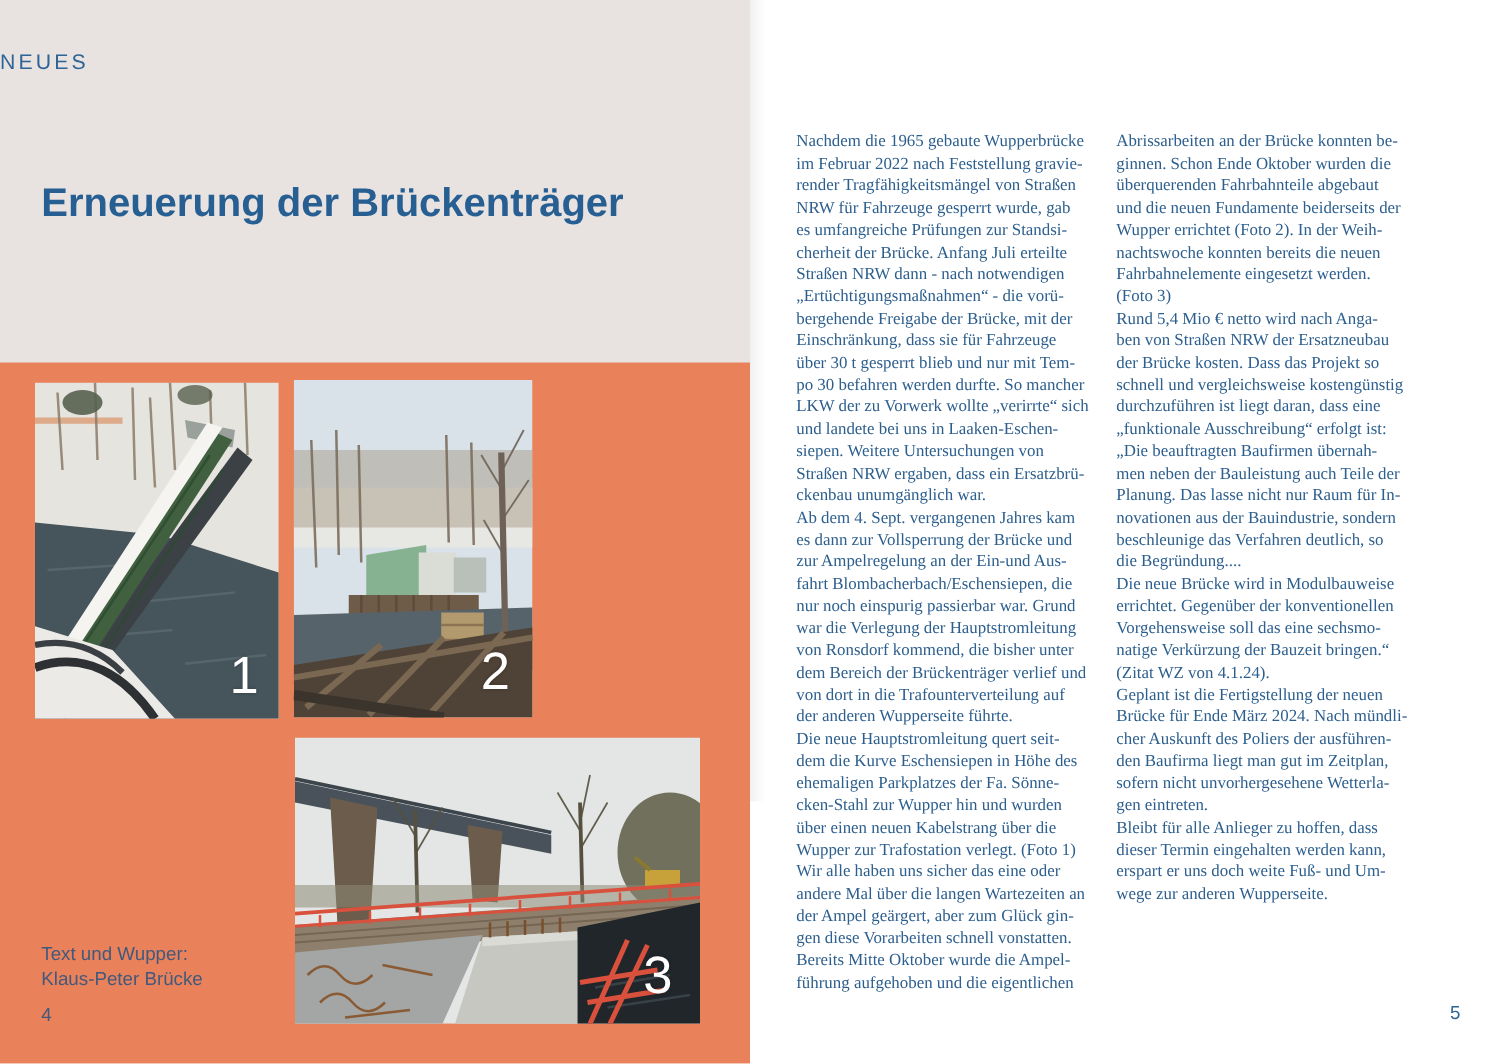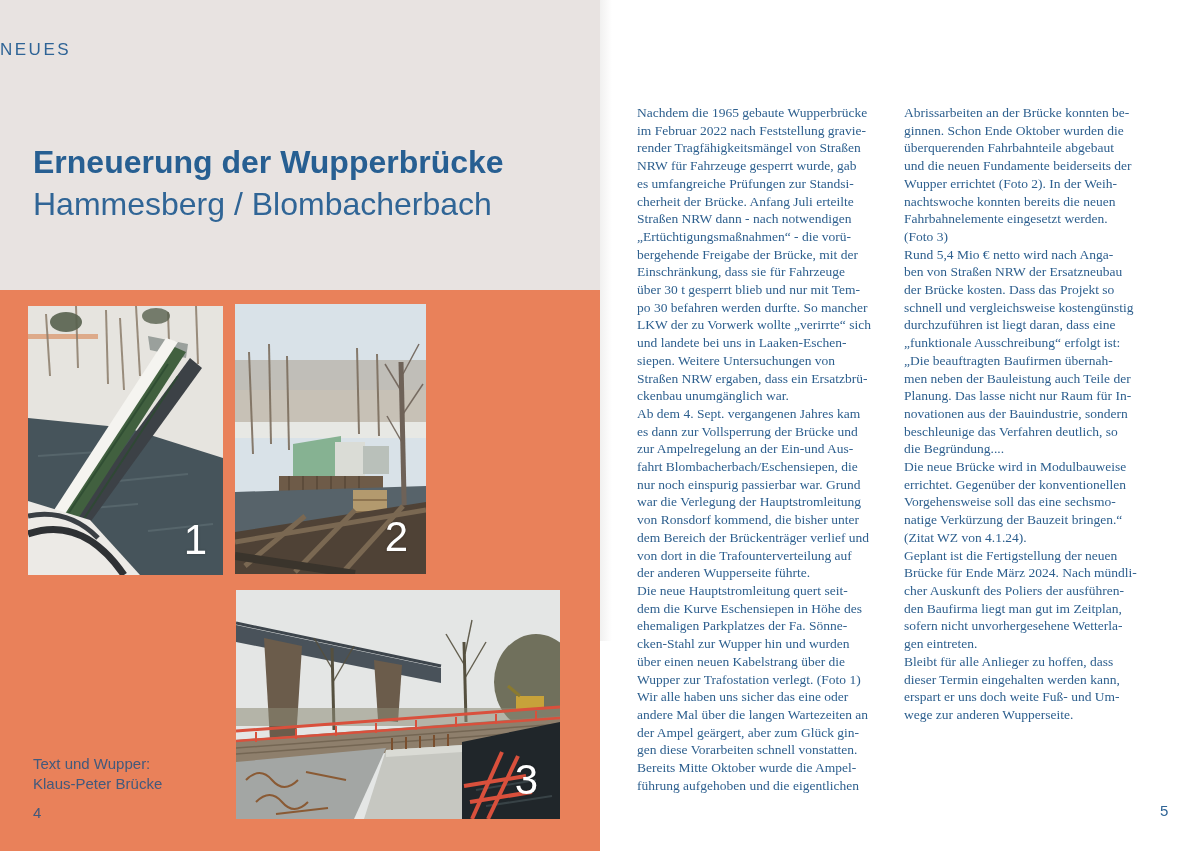--- a/index.html
+++ b/index.html
@@ -30,35 +30,34 @@
   .folio-left{position:absolute;left:33px;top:804px;color:#42597c;font-size:15px;}
 
   
   .page-right{position:absolute;left:600px;top:0;width:601px;height:641px;background:#ffffff;}
   .page-right::before{content:"";position:absolute;left:0;top:0;width:12px;height:100%;
         background:linear-gradient(to right,rgba(60,50,45,.07),rgba(60,50,45,0));}
   .col{position:absolute;top:104px;width:270px;color:#2d5f8e;
        font-family:"Liberation Serif",serif;font-size:13.5px;line-height:17.7px;
        white-space:pre-line;}
   .col1{left:37px;}
-  .col2{left:304px;}
+  .col2{left:293px;}
   .folio-right{position:absolute;left:560px;top:802px;color:#2f6496;font-size:15px;}
 </style>
 </head>
 <body>
 
 <div class="spread">
 
   <section class="page-left">
 
     <header class="masthead">
       <div class="kicker">NEUES</div>
       <h1 class="title">
-        <span class="t1">Erneuerung der Wupperbrücke</span>
-        <span class="t2">Hammesberg / Blombacherbach</span>
+        <span class="t1">Erneuerung der Brückenträger</span>
       </h1>
     </header>
 
     <figure class="photo-1">
       <svg width="195" height="269" viewBox="0 0 195 269">
         <rect x="0" y="0" width="195" height="269" fill="#e6e4df"></rect>
         <rect x="0" y="28" width="70" height="5" fill="#d98a5c" opacity="0.65"></rect>
         <g stroke="#8b7c6a" stroke-width="2" opacity="0.85">
           <line x1="18" y1="8" x2="22" y2="70"></line>
             <line x1="48" y1="0" x2="50" y2="62"></line>

